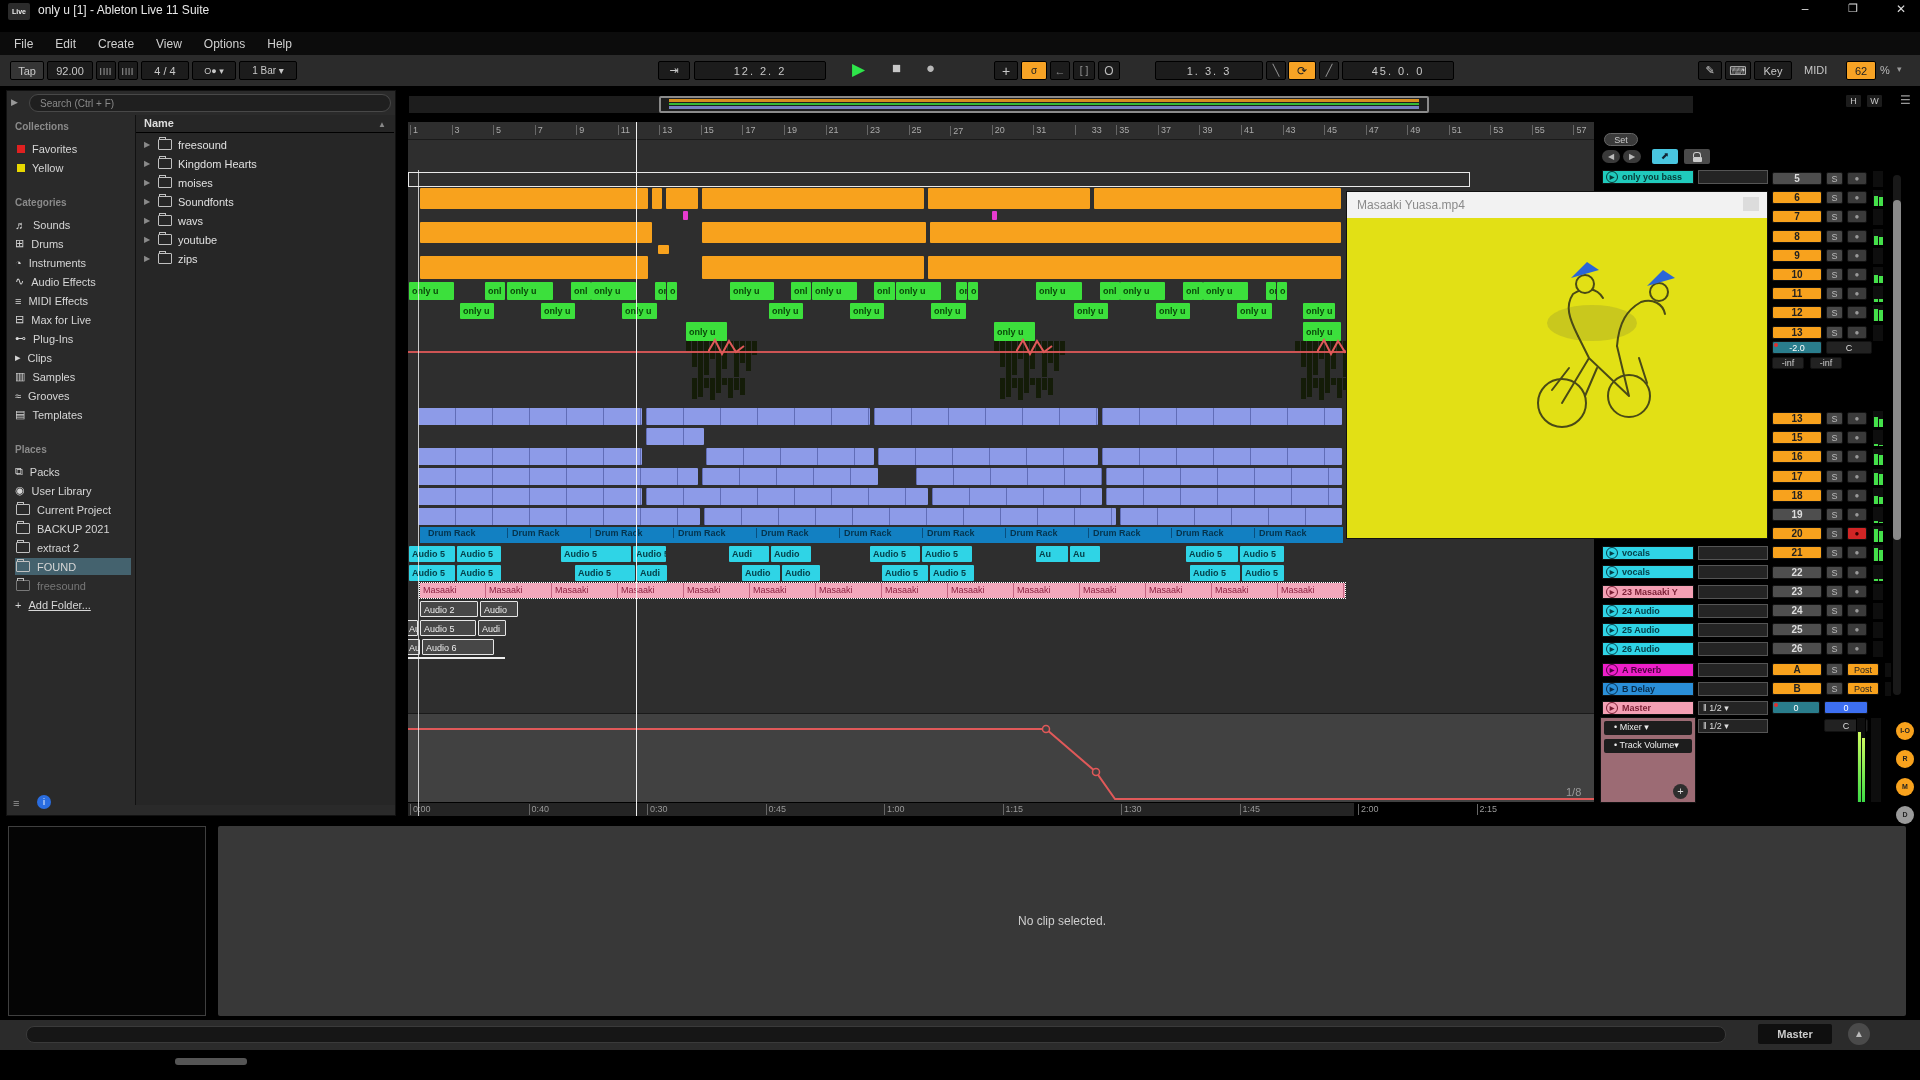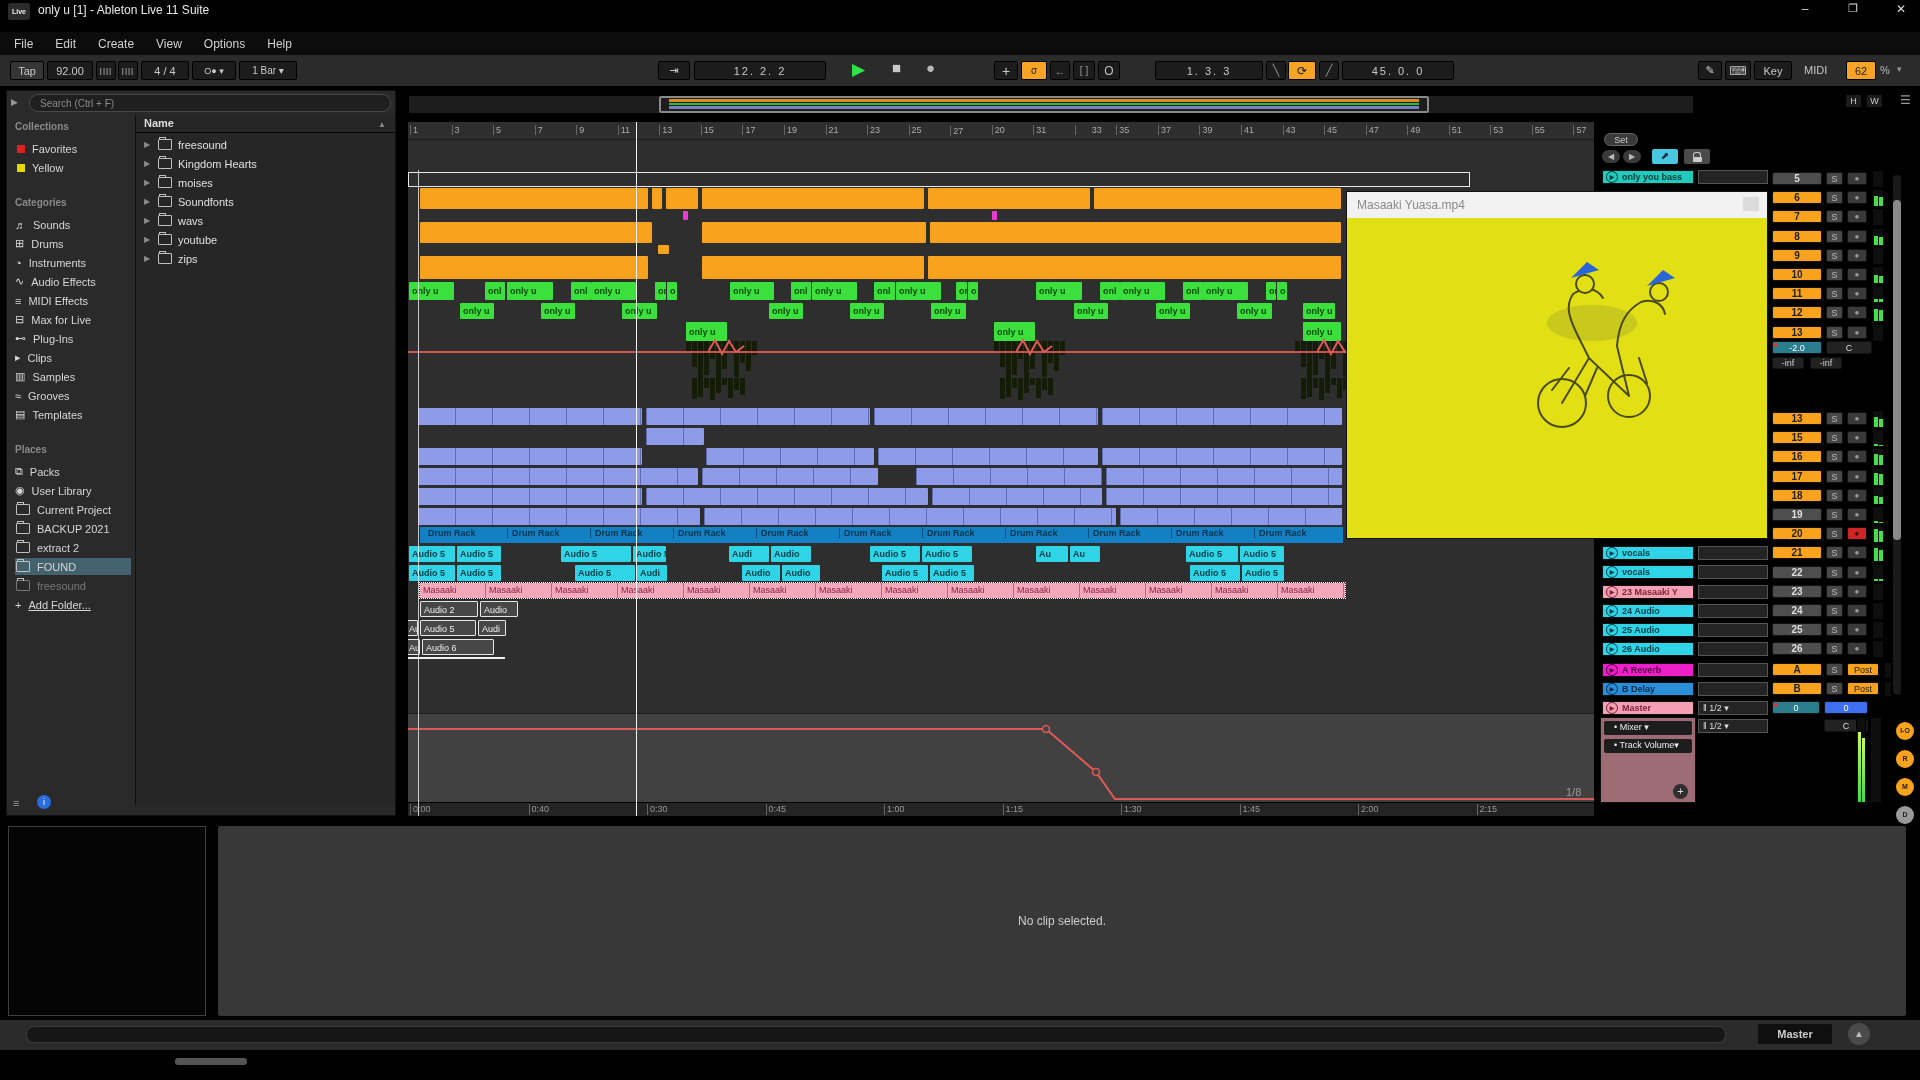--- a/index.html
+++ b/index.html
@@ -478,21 +478,21 @@
 
     <div class="bx lane-grid" style="left:0;top:591px;width:1186px;height:89px;background:#414141;border-top:1px solid #1a1a1a;">
       <svg width="1186" height="89">
         <polyline points="0,15 638,15 688,58 707,85 1186,85" fill="none" stroke="#e05959" stroke-width="2"></polyline>
         <circle cx="638" cy="15" r="3.5" fill="#414141" stroke="#e05959" stroke-width="1.5"></circle>
         <circle cx="688" cy="58" r="3.5" fill="#414141" stroke="#e05959" stroke-width="1.5"></circle>
       </svg>
     </div>
   </div>
 
-  <div id="timeruler" class="bx" style="left:408px;top:802px;width:1186px;height:14px;background:#242424;border-top:1px solid #000;">
+  <div id="timeruler" class="bx" style="left:408px;top:802px;width:946px;height:14px;background:#242424;border-top:1px solid #000;">
       <div style="position: absolute; box-sizing: border-box; left: 2px; top: 1px; color: rgb(153, 153, 153); font-size: 9px; border-left: 1px solid rgb(102, 102, 102); padding-left: 2px; height: 11px; line-height: 11px;">0:00</div>
       <div style="position: absolute; box-sizing: border-box; left: 120.5px; top: 1px; color: rgb(153, 153, 153); font-size: 9px; border-left: 1px solid rgb(102, 102, 102); padding-left: 2px; height: 11px; line-height: 11px;">0:40</div>
       <div style="position: absolute; box-sizing: border-box; left: 239px; top: 1px; color: rgb(153, 153, 153); font-size: 9px; border-left: 1px solid rgb(102, 102, 102); padding-left: 2px; height: 11px; line-height: 11px;">0:30</div>
       <div style="position: absolute; box-sizing: border-box; left: 357.5px; top: 1px; color: rgb(153, 153, 153); font-size: 9px; border-left: 1px solid rgb(102, 102, 102); padding-left: 2px; height: 11px; line-height: 11px;">0:45</div>
       <div style="position: absolute; box-sizing: border-box; left: 476px; top: 1px; color: rgb(153, 153, 153); font-size: 9px; border-left: 1px solid rgb(102, 102, 102); padding-left: 2px; height: 11px; line-height: 11px;">1:00</div>
       <div style="position: absolute; box-sizing: border-box; left: 594.5px; top: 1px; color: rgb(153, 153, 153); font-size: 9px; border-left: 1px solid rgb(102, 102, 102); padding-left: 2px; height: 11px; line-height: 11px;">1:15</div>
       <div style="position: absolute; box-sizing: border-box; left: 713px; top: 1px; color: rgb(153, 153, 153); font-size: 9px; border-left: 1px solid rgb(102, 102, 102); padding-left: 2px; height: 11px; line-height: 11px;">1:30</div>
       <div style="position: absolute; box-sizing: border-box; left: 831.5px; top: 1px; color: rgb(153, 153, 153); font-size: 9px; border-left: 1px solid rgb(102, 102, 102); padding-left: 2px; height: 11px; line-height: 11px;">1:45</div>
       <div style="position: absolute; box-sizing: border-box; left: 950px; top: 1px; color: rgb(153, 153, 153); font-size: 9px; border-left: 1px solid rgb(102, 102, 102); padding-left: 2px; height: 11px; line-height: 11px;">2:00</div>
       <div style="position: absolute; box-sizing: border-box; left: 1068.5px; top: 1px; color: rgb(153, 153, 153); font-size: 9px; border-left: 1px solid rgb(102, 102, 102); padding-left: 2px; height: 11px; line-height: 11px;">2:15</div>

